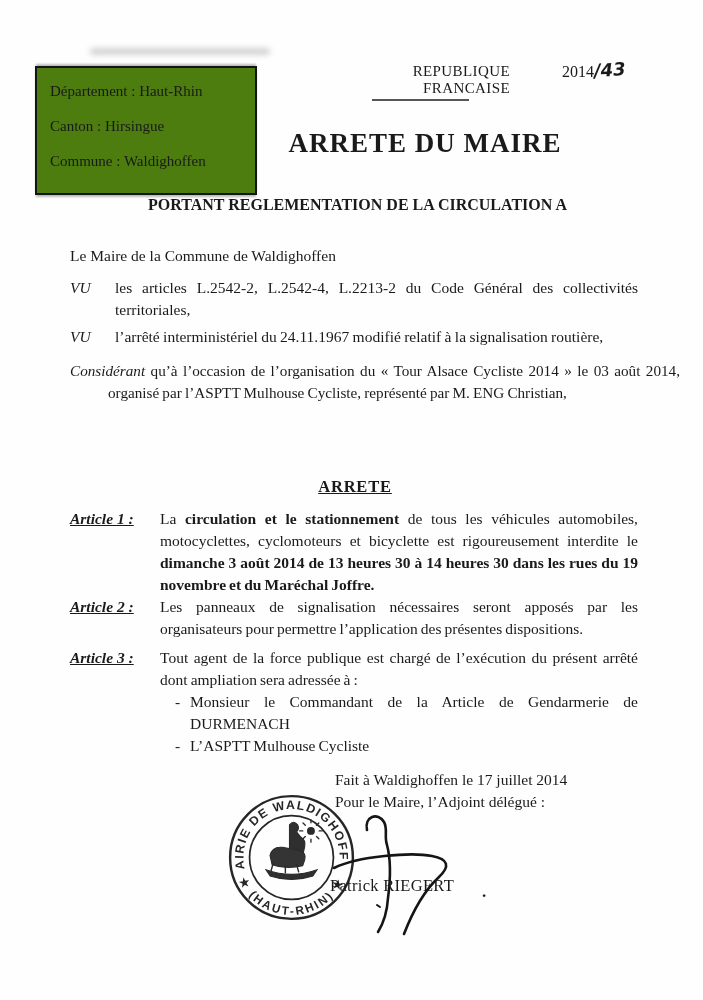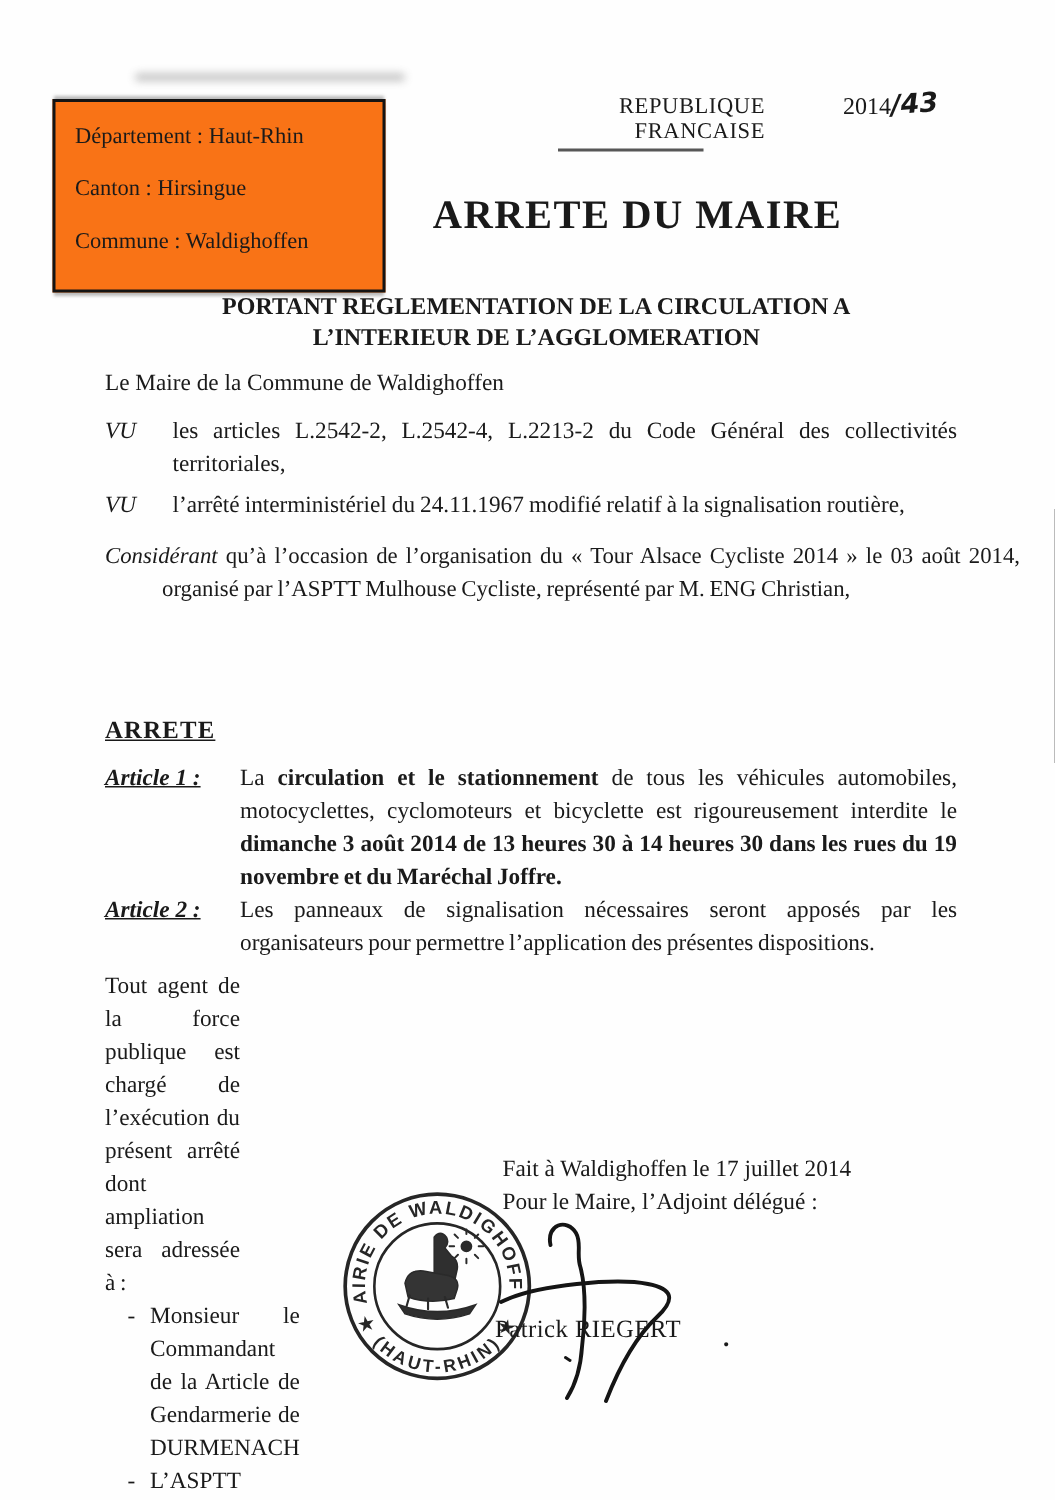--- a/index.html
+++ b/index.html
@@ -16,21 +16,21 @@
   .smudge{position:absolute;background:#777;filter:blur(3px);opacity:.45;border-radius:3px;}
   .smudge-top{left:90px;top:49px;width:180px;height:5px;}
   .smudge-bottom{left:40px;top:185px;width:205px;height:5px;}
 
   .info-box{
     position:absolute;left:35px;top:66px;width:205px;height:113px;
     border:2px solid #141414;
     padding:12px 0 0 13px;
     font-size:15px;
     box-shadow:0 -3px 2px -1px rgba(60,60,60,.35), 0 3px 2px -1px rgba(60,60,60,.35);
-    background:#f97316;
+    background:#4d7c0f;
   }
   .info-box .line{height:35px;line-height:22px;}
 
   .republic{position:absolute;left:325px;top:63px;width:185px;text-align:right;font-size:15px;letter-spacing:.4px;}
   .republic-rule{position:absolute;left:372px;top:99px;width:97px;border-top:2px solid #3a3a3a;opacity:.85;}
 
   .doc-number{position:absolute;left:562px;top:60px;font-size:16px;}
   .doc-number .hand{
     display:inline-block;
     font-family:"DejaVu Sans",sans-serif;
@@ -59,21 +59,21 @@
     position:absolute;left:70px;width:572px;margin:0;
     font-size:15.2px;line-height:21.5px;text-align:justify;
     padding-left:38px;text-indent:-38px;word-spacing:-0.6px;
   }
   .considerant .clabel-inline{font-style:italic;}
   .cons1{top:360px;}
   .cons2{top:403px;}
 
   .arrete{
     position:absolute;left:70px;top:477px;width:570px;margin:0;
-    font-size:16.5px;font-weight:bold;
+    text-align:center;font-size:16.5px;font-weight:bold;
     text-decoration:underline;letter-spacing:.8px;
   }
 
   .article{position:absolute;left:70px;width:568px;display:grid;grid-template-columns:90px 1fr;}
   .article .alabel{
     font-style:italic;font-weight:bold;font-size:15.5px;line-height:22px;
     text-decoration:underline;
   }
   .article .atext{margin:0;font-size:15.5px;line-height:22px;text-align:justify;word-spacing:-0.8px;}
   .art1{top:508px;}
@@ -110,21 +110,20 @@
   <div class="republic-rule"></div>
 
   <div class="doc-number">
     <span>2014</span><span class="hand">/43</span>
   </div>
 
   <h1 class="title">ARRETE DU MAIRE</h1>
 
   <div class="subtitle">
     <div>PORTANT REGLEMENTATION DE LA CIRCULATION A</div>
-    <div>L’INTERIEUR DE L’AGGLOMERATION</div>
   </div>
 
   <p class="intro">Le Maire de la Commune de Waldighoffen</p>
 
   <div class="clause vu1">
     <span class="clabel">VU</span>
     <p class="ctext">les articles L.2542-2, L.2542-4, L.2213-2 du Code Général des collectivités territoriales,</p>
   </div>
 
   <div class="clause vu2">
@@ -141,20 +140,21 @@
     <span class="alabel">Article 1 :</span>
     <p class="atext"><span>La </span><b>circulation et le stationnement</b><span> de tous les véhicules automobiles, motocyclettes, cyclomoteurs et bicyclette est rigoureusement interdite le </span><b>dimanche 3 août 2014 de 13 heures 30 à 14 heures 30 dans les rues du 19 novembre et du Maréchal Joffre.</b></p>
   </div>
 
   <div class="article art2">
     <span class="alabel">Article 2 :</span>
     <p class="atext">Les panneaux de signalisation nécessaires seront apposés par les organisateurs pour permettre l’application des présentes dispositions.</p>
   </div>
 
   <div class="article art3">
+    <span class="alabel">Article 3 :</span>
     <div class="atext">
       <p class="atext" style="margin:0;">Tout agent de la force publique est chargé de l’exécution du présent arrêté dont ampliation sera adressée à :</p>
       <div class="list-item">
         <span class="dash">-</span>
         <div class="li-text">
           <div class="force-just">Monsieur le Commandant de la Article de Gendarmerie de</div>
           <div>DURMENACH</div>
         </div>
       </div>
       <div class="list-item">

